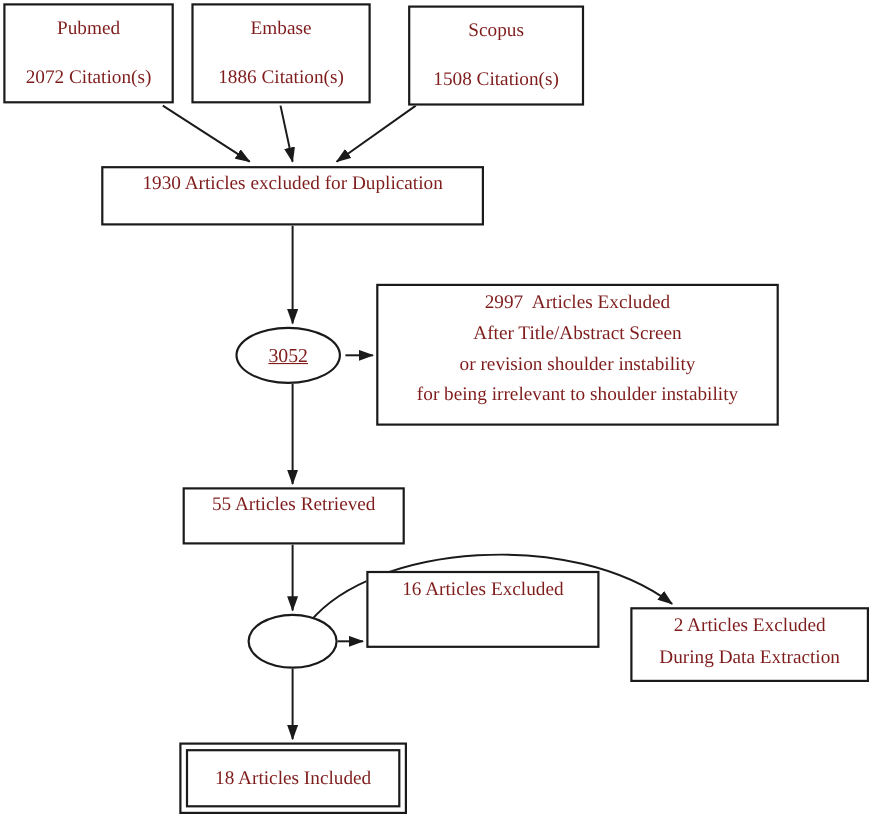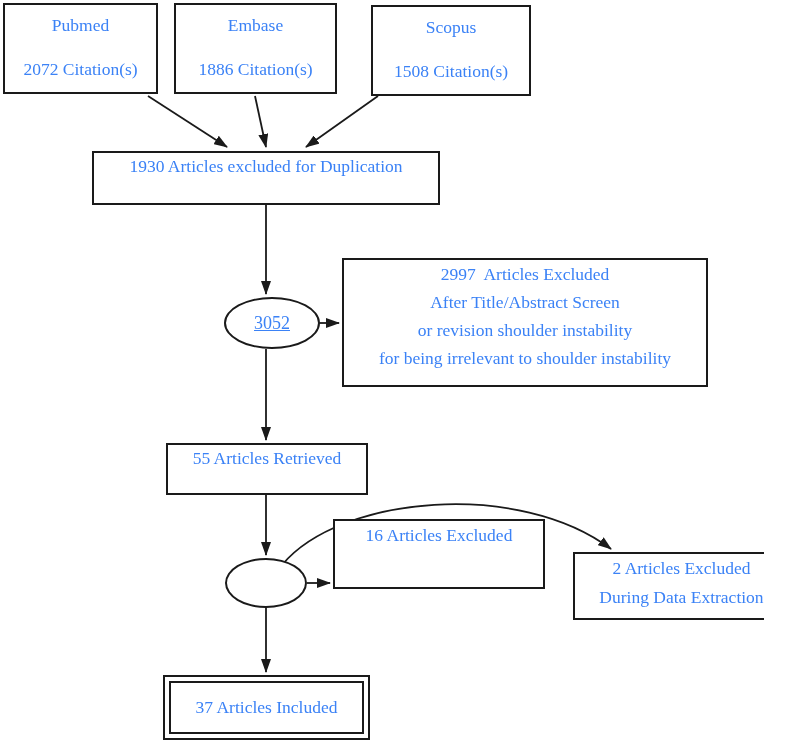--- a/index.html
+++ b/index.html
@@ -6,22 +6,23 @@
     margin: 0;
     padding: 0;
     background: #ffffff;
   }
   #canvas {
     position: relative;
     width: 764px;
     height: 745px;
     background: #ffffff;
     font-family: "Liberation Serif", "DejaVu Serif", serif;
-    color: #3b82f6;
+    color: #7f1d1d;
     overflow: hidden;
+    padding-left: 32px;
   }
   #edges {
     position: absolute;
     left: 0;
     top: 0;
     width: 795px;
     height: 745px;
   }
   .node {
     position: absolute;
@@ -109,21 +110,21 @@
 
   <div class="node db-box" style="left:371px; top:5px; width:160px; height:91px;">
     <span class="tline">Scopus</span>
     <span class="tline">1508 Citation(s)</span>
   </div>
 
   <div class="node" style="left:92px; top:151px; width:348px; height:54px;">
     <span class="tline">1930 Articles excluded for Duplication</span>
   </div>
 
-  <div class="ellipse" style="left:224px; top:297px; width:96px; height:52px;text-decoration:underline;">
+  <div class="ellipse" style="left:214px; top:297px; width:96px; height:52px;text-decoration:underline;">
     <span>3052</span>
   </div>
 
   <div class="node" style="left:342px; top:258px; width:366px; height:129px; line-height:28px;">
     <span class="tline">2997  Articles Excluded</span>
     <span class="tline">After Title/Abstract Screen</span>
     <span class="tline">or revision shoulder instability</span>
     <span class="tline">for being irrelevant to shoulder instability</span>
   </div>
 
@@ -137,17 +138,17 @@
     <span class="tline">16 Articles Excluded</span>
   </div>
 
   <div class="node" style="left:573px; top:552px; width:217px; height:68px; line-height:29px;">
     <span class="tline">2 Articles Excluded</span>
     <span class="tline">During Data Extraction</span>
   </div>
 
   <div class="double-outer" style="left:163px; top:675px; width:207px; height:65px;">
     <div class="double-inner">
-      <span>37 Articles Included</span>
+      <span>18 Articles Included</span>
     </div>
   </div>
 
 </div>
 
 </body></html>

